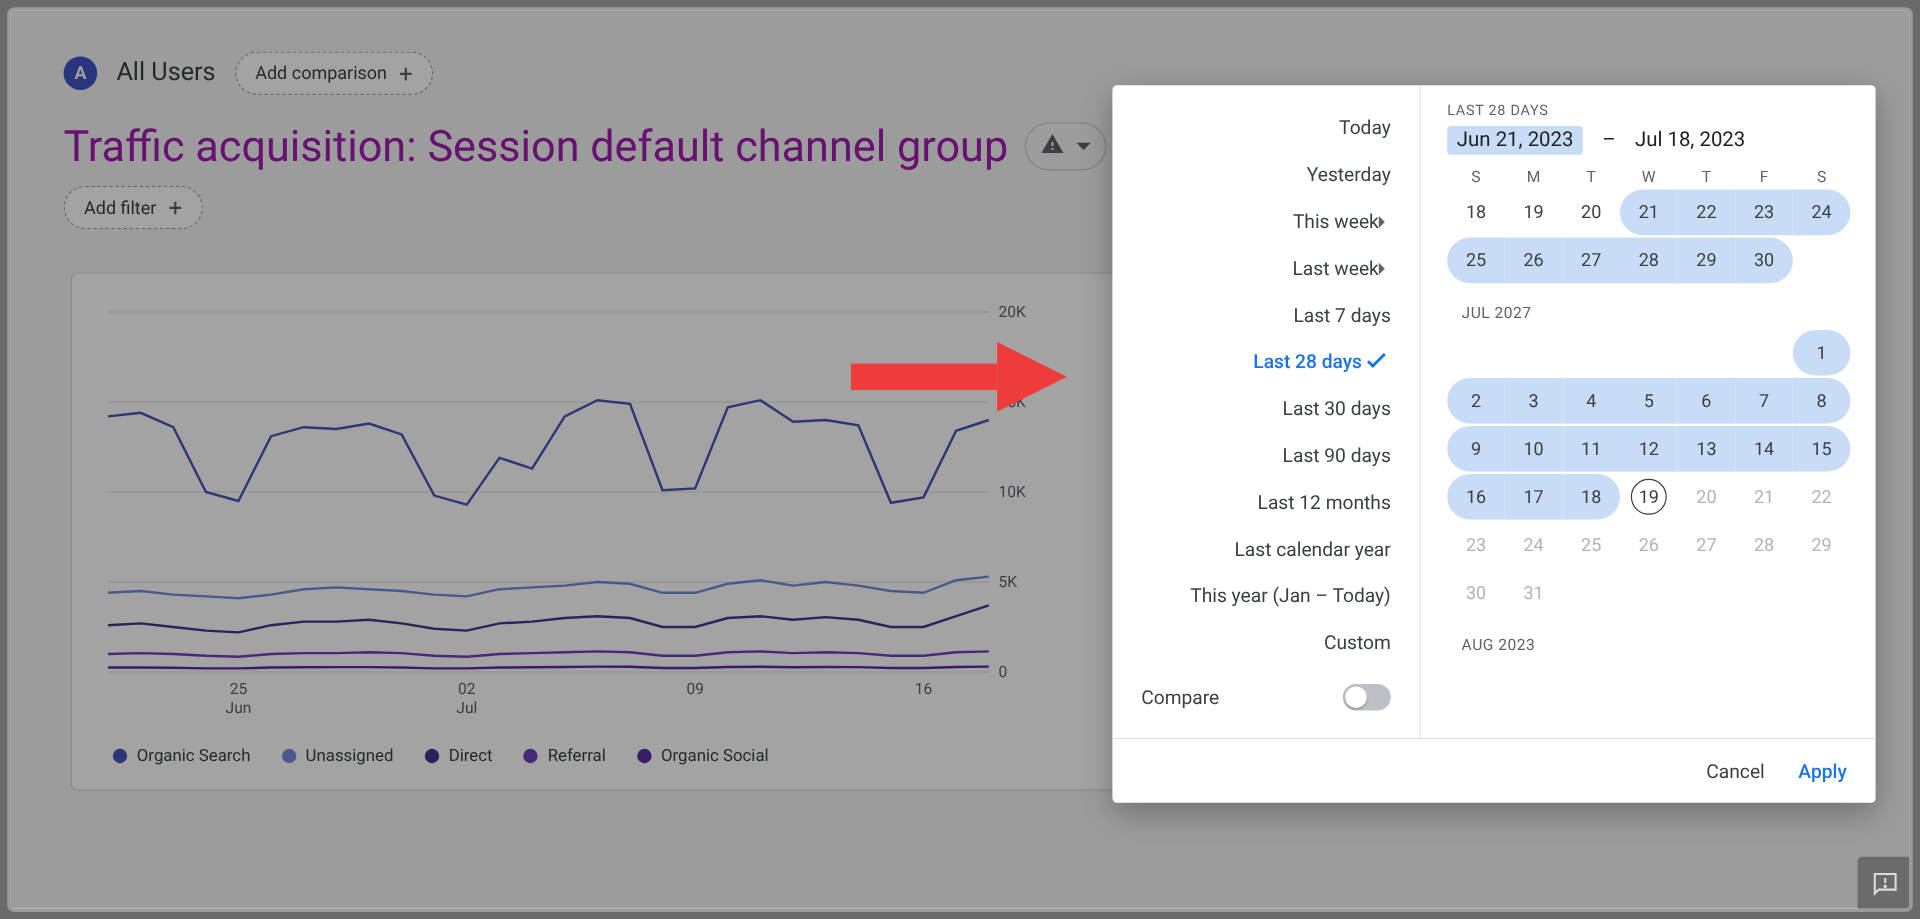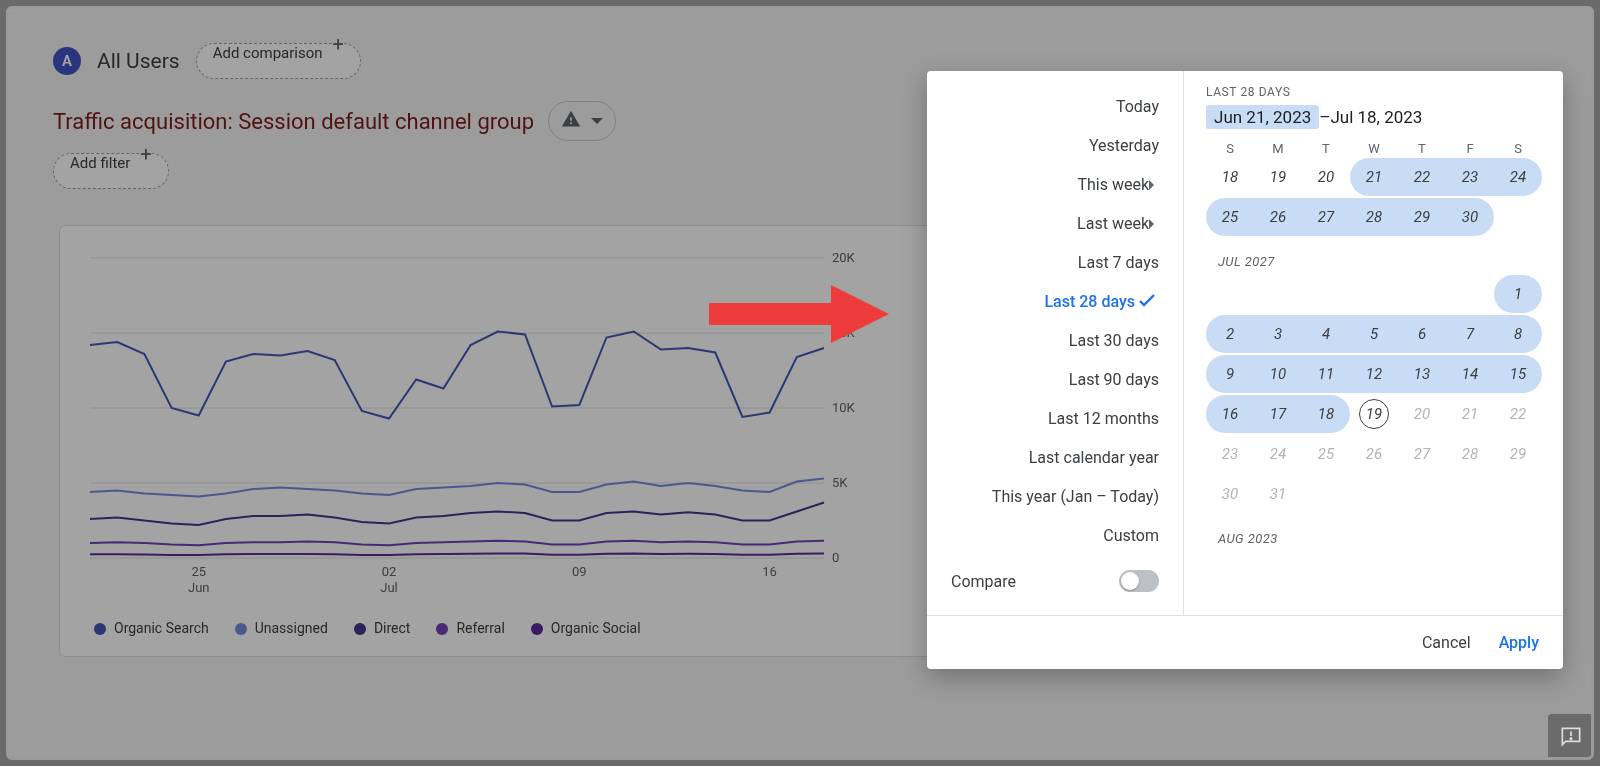--- a/index.html
+++ b/index.html
@@ -23,28 +23,28 @@
     position: absolute; inset: 0; padding: 34px 44px; color: #3c4043;
   }
   .top-row { display:flex; align-items:center; gap:16px; margin-bottom:22px; }
   .avatar {
     width:28px; height:28px; border-radius:50%; background:#4253c8;
     color:#fff; display:flex; align-items:center; justify-content:center;
     font-weight:600; font-size:15px;
   }
   .all-users { font-size:21px; color:#3c4043; }
   .chip {
-    display:flex; gap:10px;
+    display:flex; align-items:center; gap:10px;
     border:1.5px dashed #9aa0a6; border-radius:22px;
     height:36px; padding:0 16px; font-size:15px; color:#3c4043; cursor:pointer;
     background:#fff;
   }
   .plus-icon { font-size:20px; color:#5f6368; line-height:0; }
 
-  .page-title { display:flex; align-items:center; gap:14px; font-size:22px; color:#7f1d1d; margin-bottom:12px; }
+  .page-title { display:flex; align-items:center; gap:14px; font-size:36px; color:#a21caf; margin-bottom:12px; }
   .warn-pill {
     display:flex; align-items:center; gap:10px; border:1px solid #c4c7cb;
     border-radius:22px; height:40px; padding:0 12px; font-size:20px; color:#5f6368;
   }
   .warn-icon svg { width:20px; height:20px; fill:#5f6368; }
   .caret-down { border:6px solid transparent; border-top-color:#5f6368; translate:0 3px; }
 
   .filter-chip { margin-bottom:36px; }
 
   .chart-card {
@@ -95,25 +95,25 @@
   .switch {
     width:40px; height:22px; border-radius:11px; background:#bdc1c6; position:relative;
   }
   .switch::after {
     content:""; position:absolute; left:2px; top:2px; width:18px; height:18px;
     border-radius:50%; background:#fff; box-shadow:0 1px 2px rgba(0,0,0,.3);
   }
 
   .cal-col { flex:1; padding:14px 10px 0 22px; overflow:hidden; position:relative; }
   .range-label { font-size:12px; letter-spacing:.6px; color:#5f6368; margin-bottom:6px; }
-  .range-dates { display:flex; align-items:center; gap:0; font-size:17px; color:#202124; margin-bottom:12px; }
+  .range-dates { display:flex; align-items:center; gap:16px; font-size:17px; color:#202124; margin-bottom:12px; }
   .range-dates .start { background:#c9dcf6; border-radius:3px; padding:2px 8px; }
 
   .cal-head { display:grid; grid-template-columns: repeat(7, 48px); font-size:13px; color:#5f6368; text-align:center; margin-bottom:2px; }
-  .cal-scroll { position:relative; height:400px;font-style:italic; }
+  .cal-scroll { position:relative; height:400px; }
   .month-label { font-size:13px; color:#5f6368; letter-spacing:.4px; margin:18px 0 6px 12px; }
   .cal-grid { display:grid; grid-template-columns: repeat(7, 48px); row-gap:2px; }
   .cell {
     height:38px; display:flex; align-items:center; justify-content:center;
     font-size:15px; color:#3c4043; cursor:pointer; position:relative;
   }
   .cell.out { color:#b0b3b8; }
   .cell.inrange { background:#c9dcf6; }
   .cell.start { background:#c9dcf6; border-top-left-radius:19px; border-bottom-left-radius:19px; }
   .cell.end { background:#c9dcf6; border-top-right-radius:19px; border-bottom-right-radius:19px; }

